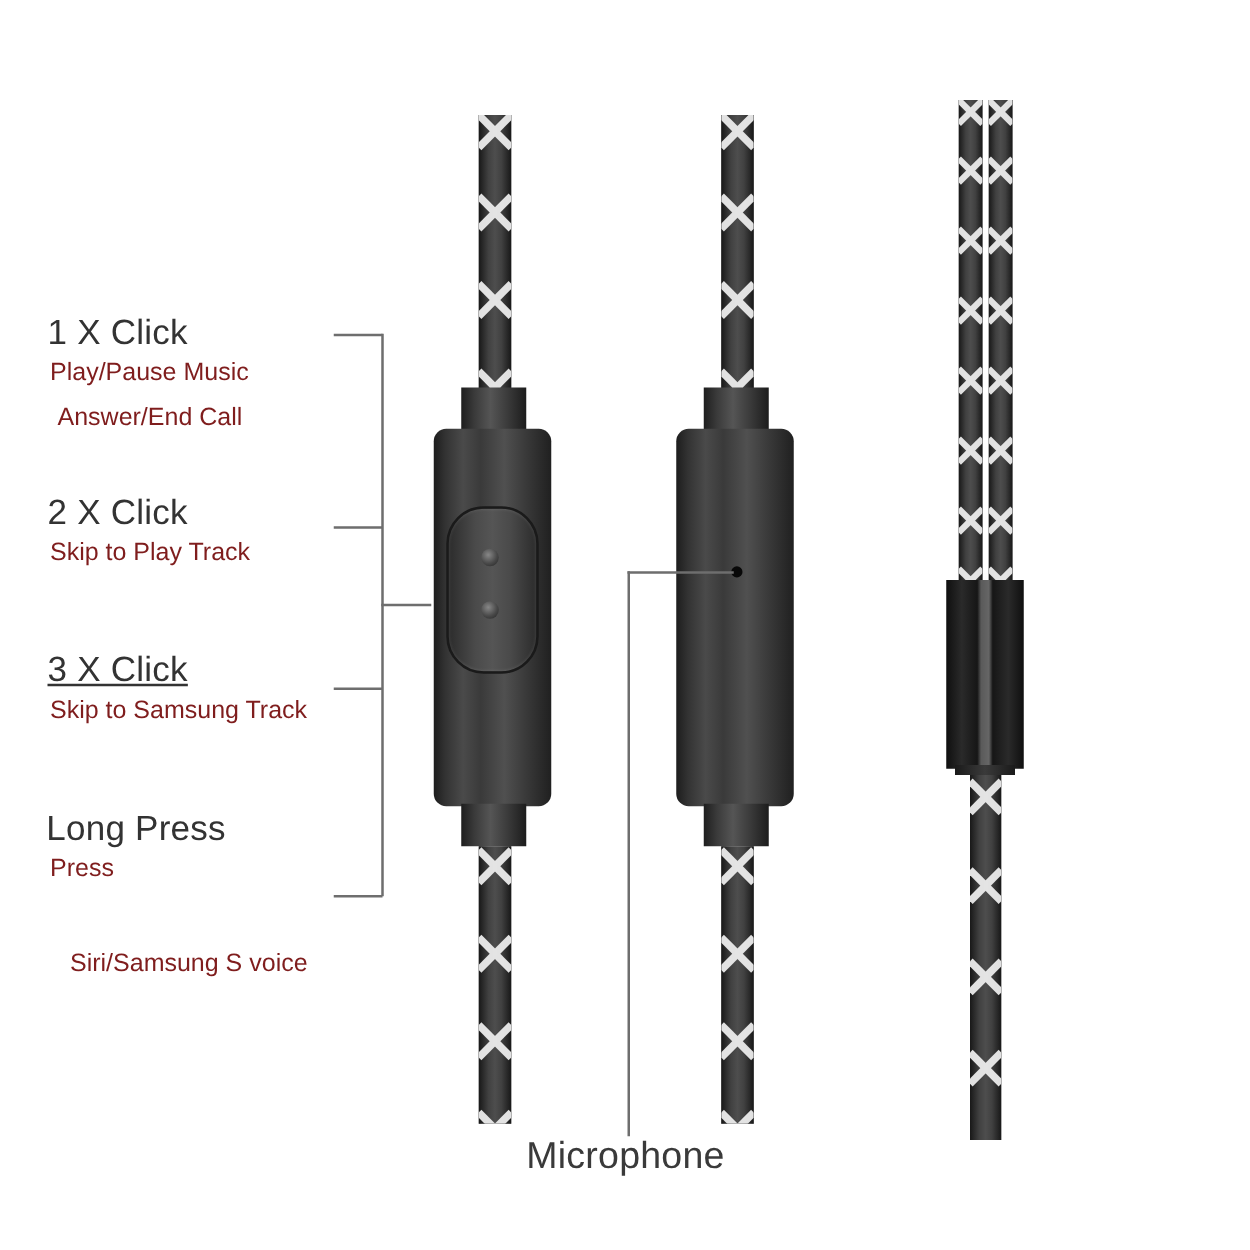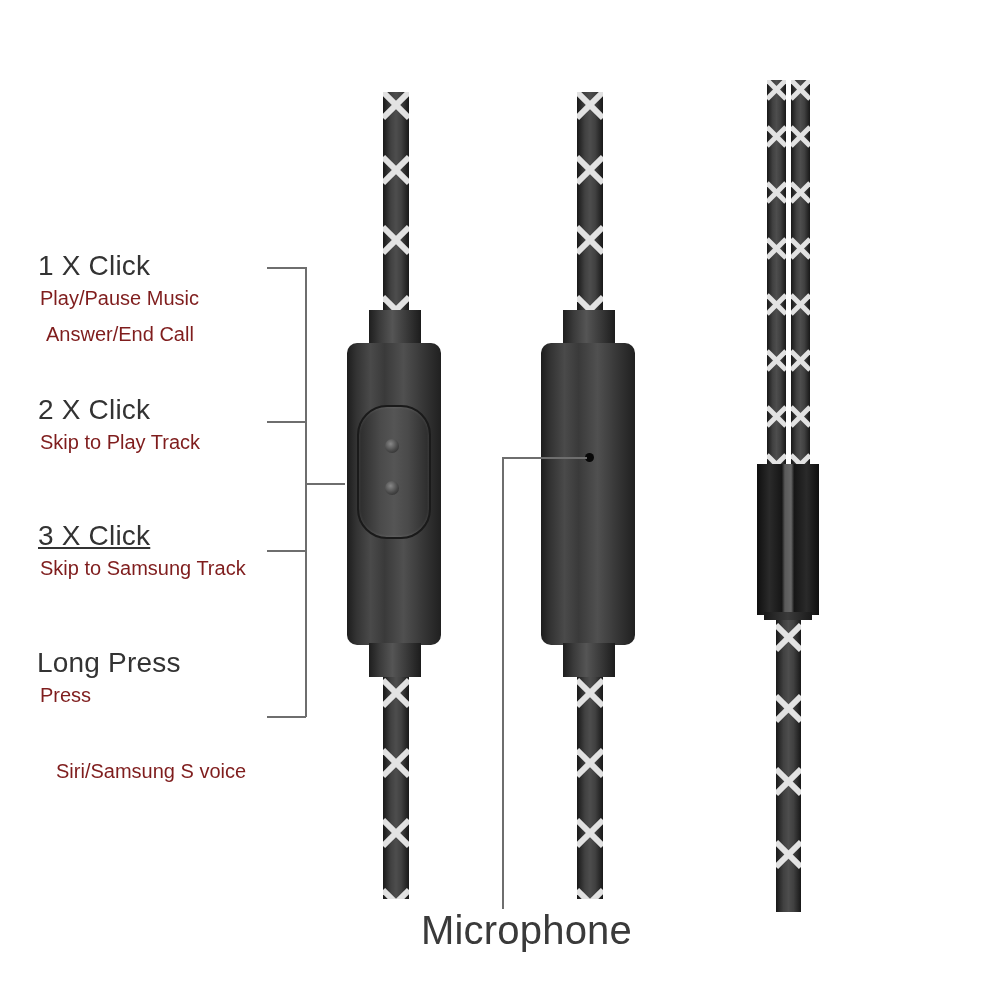--- a/index.html
+++ b/index.html
@@ -153,21 +153,21 @@
         <line x1="0" y1="213" x2="26" y2="239"></line>
           <line x1="26" y1="213" x2="0" y2="239"></line>
       </g>
     </svg>
   </div>
 </div>
 
 <div>
   <div class="line" style="left:502px; top:457px; width:85px; height:1.5px;"></div>
   <div class="line" style="left:502px; top:457px; width:1.5px; height:452px;"></div>
-  <div class="label-title" style="left:421px; top:908px; font-size:40px; color:#3a3a3a;">Microphone</div>
+  <div class="label-title" style="left:421px; top:908px; font-size:30px; color:#3a3a3a;">Microphone</div>
 </div>
 
 <div>
   <div class="cable" style="left:767px; top:80px; width:19px; height:385px;">
     <svg width="19" height="385">
       <g stroke="#ececec" stroke-width="5" opacity="0.95">
         <line x1="0" y1="0" x2="19" y2="19"></line>
           <line x1="19" y1="0" x2="0" y2="19"></line>
         <line x1="0" y1="47" x2="19" y2="66"></line>
           <line x1="19" y1="47" x2="0" y2="66"></line>

